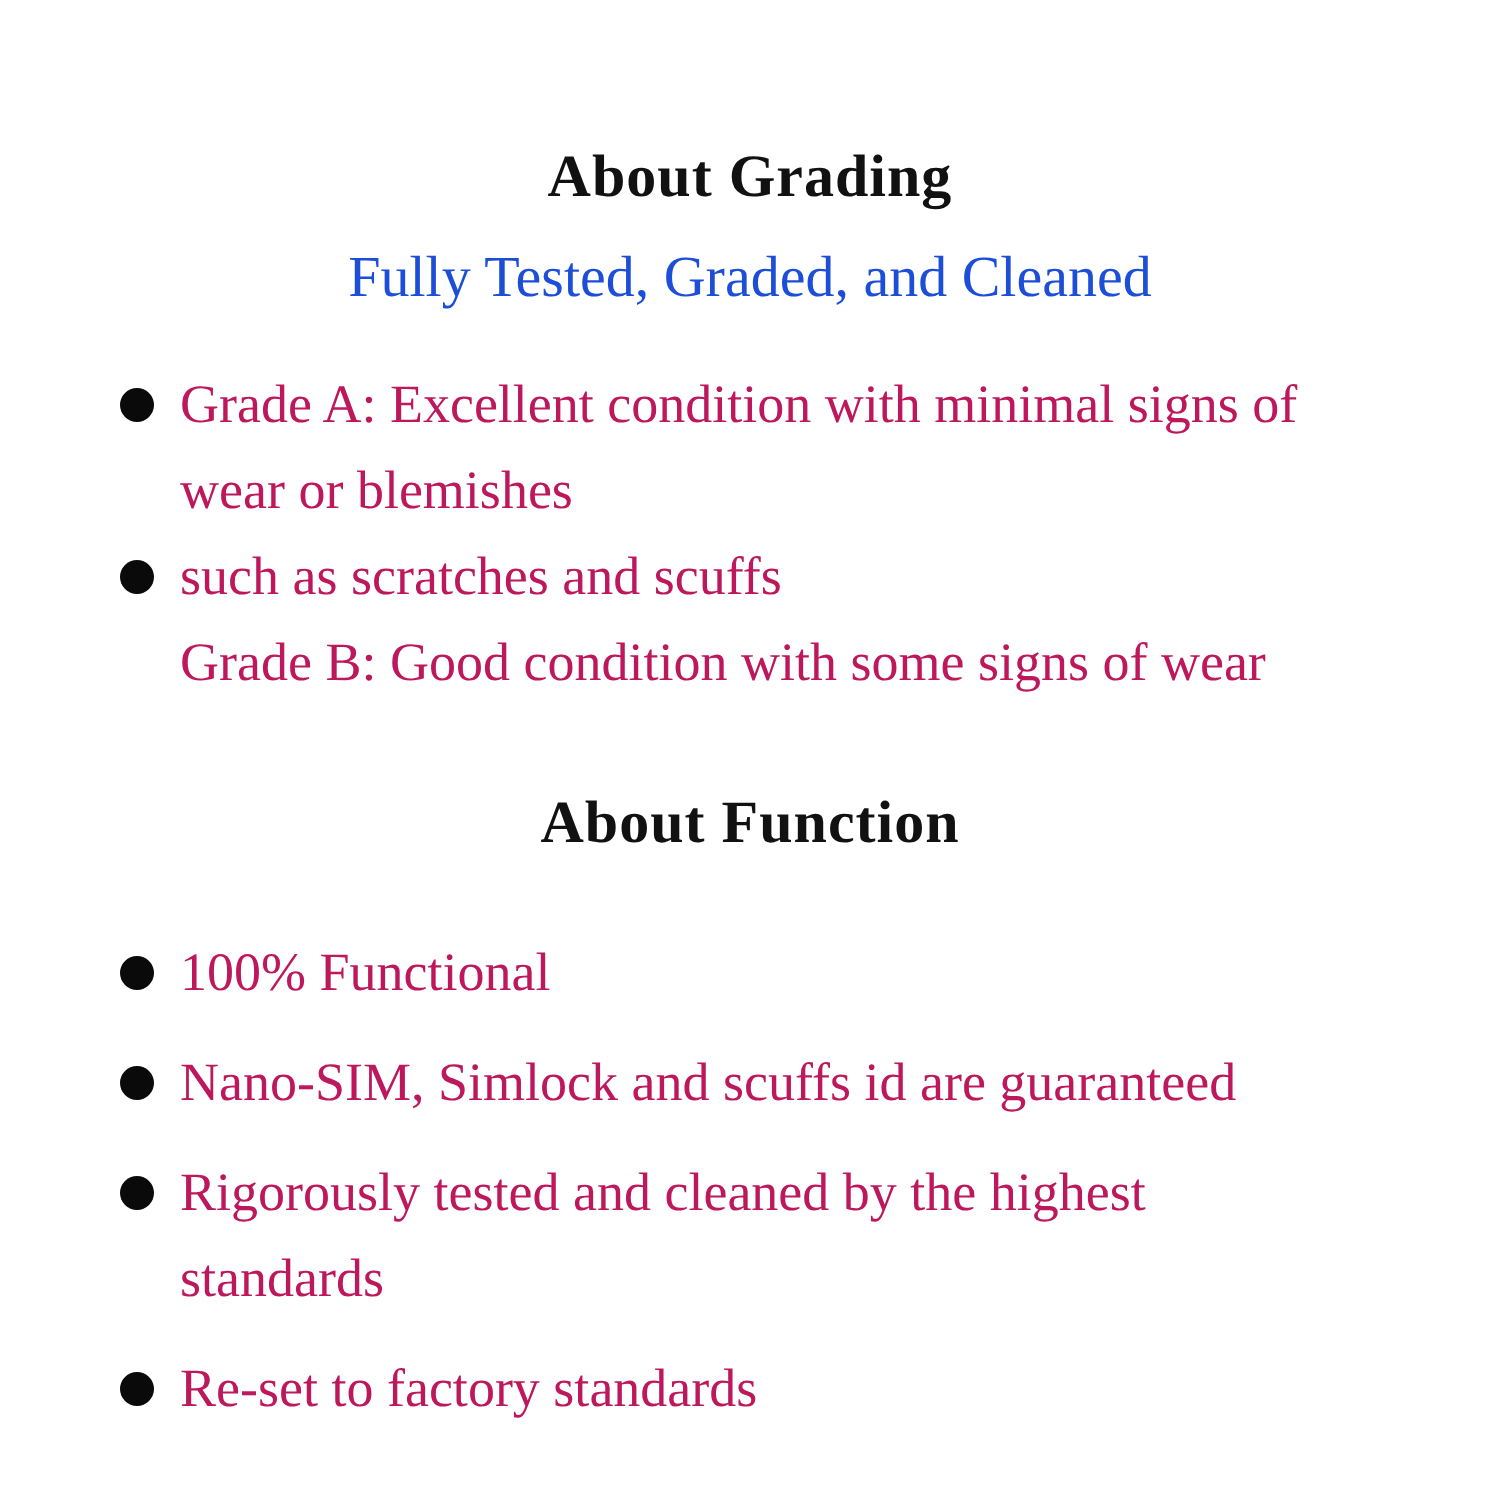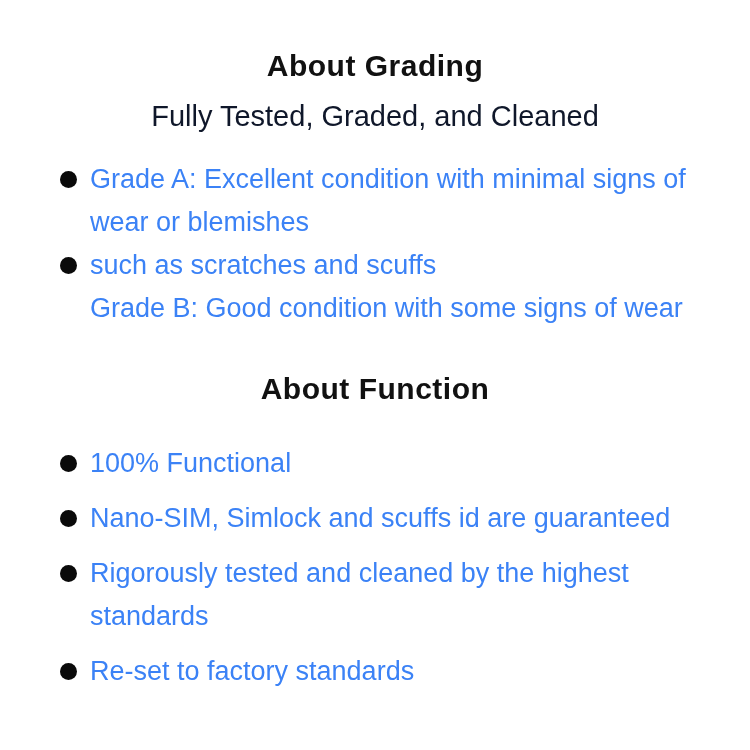--- a/index.html
+++ b/index.html
@@ -6,65 +6,65 @@
     margin: 0;
     padding: 0;
     background: #ffffff;
   }
   .page {
     position: relative;
     width: 750px;
     height: 750px;
     background: #ffffff;
     color: #161616;
-    font-family: Liberation Sans, sans-serif;
+    font-family: Liberation Serif, serif;
     overflow: hidden;
     box-sizing: border-box;
-    padding-top: 49px;
+    padding-top: 72px;
   }
   .section-title {
     margin: 0;
     text-align: center;
     font-size: 30px;
     font-weight: bold;
     line-height: 34px;
     letter-spacing: 0.5px;
     color: #111111;
   }
   .section-title.function {
     margin-top: 42px;
   }
   .subtitle {
     margin: 15px 0 0 0;
     text-align: center;
     font-size: 29px;
     font-weight: normal;
     line-height: 36px;
-    color: #0f172a;
+    color: #1d4ed8;
   }
   ul.bullet-list {
     list-style: none;
     margin: 0;
     padding: 0 40px 0 60px;
   }
   ul.bullet-list.grading {
     margin-top: 24px;
   }
   ul.bullet-list.function {
     margin-top: 36px;
   }
   ul.bullet-list.function li + li {
     margin-top: 12px;
   }
   li.bullet-item {
     display: flex;
     align-items: flex-start;
     font-size: 27px;
     line-height: 43px;
-    color: #3b82f6;
+    color: #be185d;
   }
   .bullet {
     flex: 0 0 auto;
     width: 17px;
     height: 17px;
     margin-top: 13px;
     margin-right: 13px;
     border-radius: 50%;
     background: #0a0a0a;
   }

